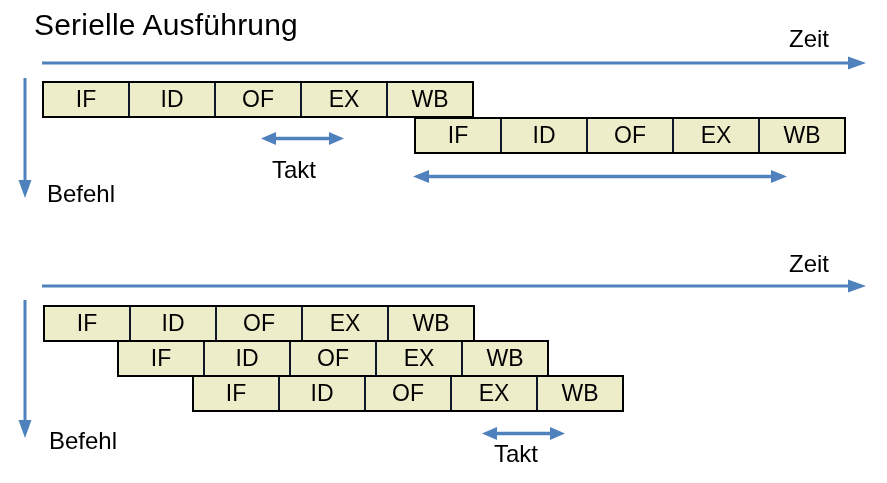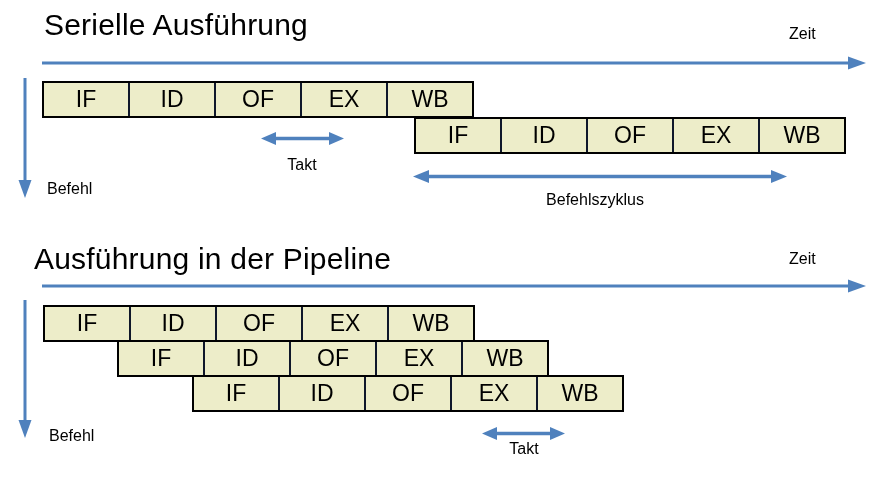--- a/index.html
+++ b/index.html
@@ -14,24 +14,24 @@
   .title {
     position:absolute;
     font-size:30px;
     font-weight:400;
     letter-spacing:0.2px;
     white-space:nowrap;
     margin:0;
   }
   .lbl {
     position:absolute;
-    font-size:16px;
+    font-size:24px;
     white-space:nowrap;
   }
-  .lbl.center { text-align:center; }
+  .lbl.center { }
   .stage-row {
     position:absolute;
     width:432px; height:37px;
     box-sizing:border-box;
     border:2px solid #000000;
     background:#EDEDC9;
     display:flex;
   }
   .cell {
     flex:1;
@@ -42,21 +42,21 @@
     color:#000000;
   }
   .cell + .cell { border-left:2px solid #0f172a; }
   svg.arrow { position:absolute; display:block; }
 </style>
 </head>
 <body>
 
 <div class="canvas">
 
-  <h1 class="title" style="left:34px; top:8px;margin-left:10px;">Serielle Ausführung</h1>
+  <h1 class="title" style="left:34px; top:8px;">Serielle Ausführung</h1>
 
   <div class="lbl" style="left:789px; top:25px;">Zeit</div>
 
   <svg class="arrow" style="left:42px; top:55px;" width="824" height="16" viewBox="0 0 824 16">
     <line x1="0" y1="8" x2="808" y2="8" stroke="#4F81BD" stroke-width="3"></line>
     <polygon points="806,1.5 824,8 806,14.5" fill="#4F81BD"></polygon>
   </svg>
 
   <svg class="arrow" style="left:17px; top:78px;" width="16" height="120" viewBox="0 0 16 120">
     <line x1="8" y1="0" x2="8" y2="104" stroke="#4F81BD" stroke-width="3"></line>
@@ -86,23 +86,21 @@
     <polygon points="15,2 15,15 0,8.5" fill="#4F81BD"></polygon>
     <polygon points="68,2 68,15 83,8.5" fill="#4F81BD"></polygon>
   </svg>
   <div class="lbl center" style="left:272px; top:156px; width:60px;">Takt</div>
 
   <svg class="arrow" style="left:413px; top:168px;" width="374" height="17" viewBox="0 0 374 17">
     <line x1="13" y1="8.5" x2="361" y2="8.5" stroke="#4F81BD" stroke-width="3.5"></line>
     <polygon points="16,2 16,15 0,8.5" fill="#4F81BD"></polygon>
     <polygon points="358,2 358,15 374,8.5" fill="#4F81BD"></polygon>
   </svg>
-  <div class="lbl center" style="left:495px; top:191px; width:200px;">Befehlszyklus</div>
 
-  <h1 class="title" style="left:34px; top:242px;">Ausführung in der Pipeline</h1>
 
   <div class="lbl" style="left:789px; top:250px;">Zeit</div>
 
   <svg class="arrow" style="left:42px; top:278px;" width="824" height="16" viewBox="0 0 824 16">
     <line x1="0" y1="8" x2="808" y2="8" stroke="#4F81BD" stroke-width="3"></line>
     <polygon points="806,1.5 824,8 806,14.5" fill="#4F81BD"></polygon>
   </svg>
 
   <svg class="arrow" style="left:17px; top:300px;" width="16" height="138" viewBox="0 0 16 138">
     <line x1="8" y1="0" x2="8" y2="122" stroke="#4F81BD" stroke-width="3"></line>

